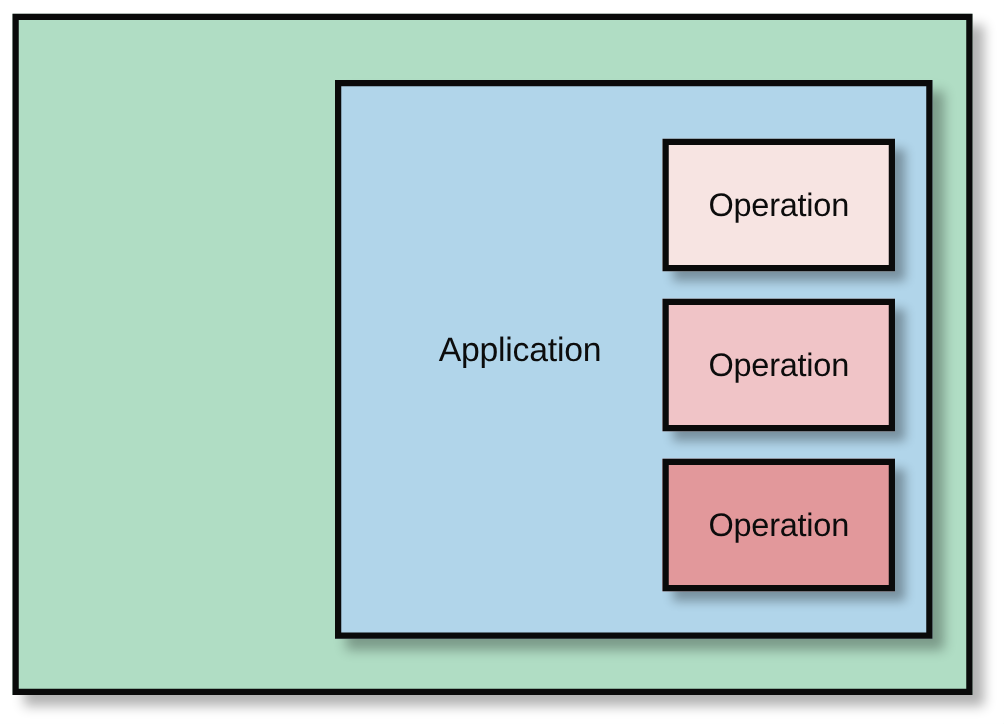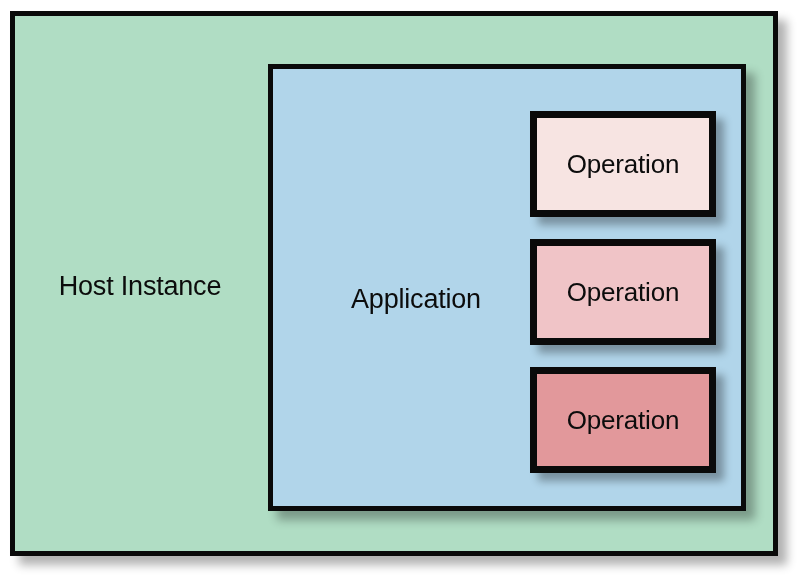--- a/index.html
+++ b/index.html
@@ -70,32 +70,31 @@
     left: 28px;
     top: 195px;
     width: 230px;
     text-align: center;
     font-size: 27px;
     line-height: 32px;
     color: #0c0c0c;
     font-family: "Liberation Sans Narrow", "Liberation Sans", "DejaVu Sans", sans-serif;
     font-stretch: condensed;
     letter-spacing: -0.2px;
-    margin-top: 19px;
   }
   .app-label .line { display: block; }
 
   
   .operation-box {
     position: absolute;
     left: 257px;
     width: 186px;
     height: 106px;
     box-sizing: border-box;
-    border: 7px solid #737373;
+    border: 5px solid #737373;
     box-shadow: 8px 8px 8px rgba(0,0,0,0.32);
     display: flex;
     align-items: center;
     justify-content: center;
   }
   #operation-box-1 { top: 42px; }
   #operation-box-2 { top: 170px; }
   #operation-box-3 { top: 298px; }
 
   .operation-label {
@@ -108,21 +107,20 @@
     white-space: nowrap;
   }
 </style>
 </head>
 <body>
 
 <div id="diagram-canvas" style="background: rgb(255, 255, 255);">
 
   <div id="host-instance" style="background: rgb(176, 221, 196); border-color: rgb(10, 10, 10);">
 
-    <div class="host-label">Host Instance</div>
 
     <div id="application-process" style="background: rgb(177, 213, 234); border-color: rgb(10, 10, 10);">
 
       <div class="app-label">
         <span class="line">Application</span>
       </div>
 
       <div class="operation-box" id="operation-box-1" style="background: rgb(247, 228, 226); border-color: rgb(10, 10, 10);">
         <span class="operation-label">Operation</span>
       </div>

